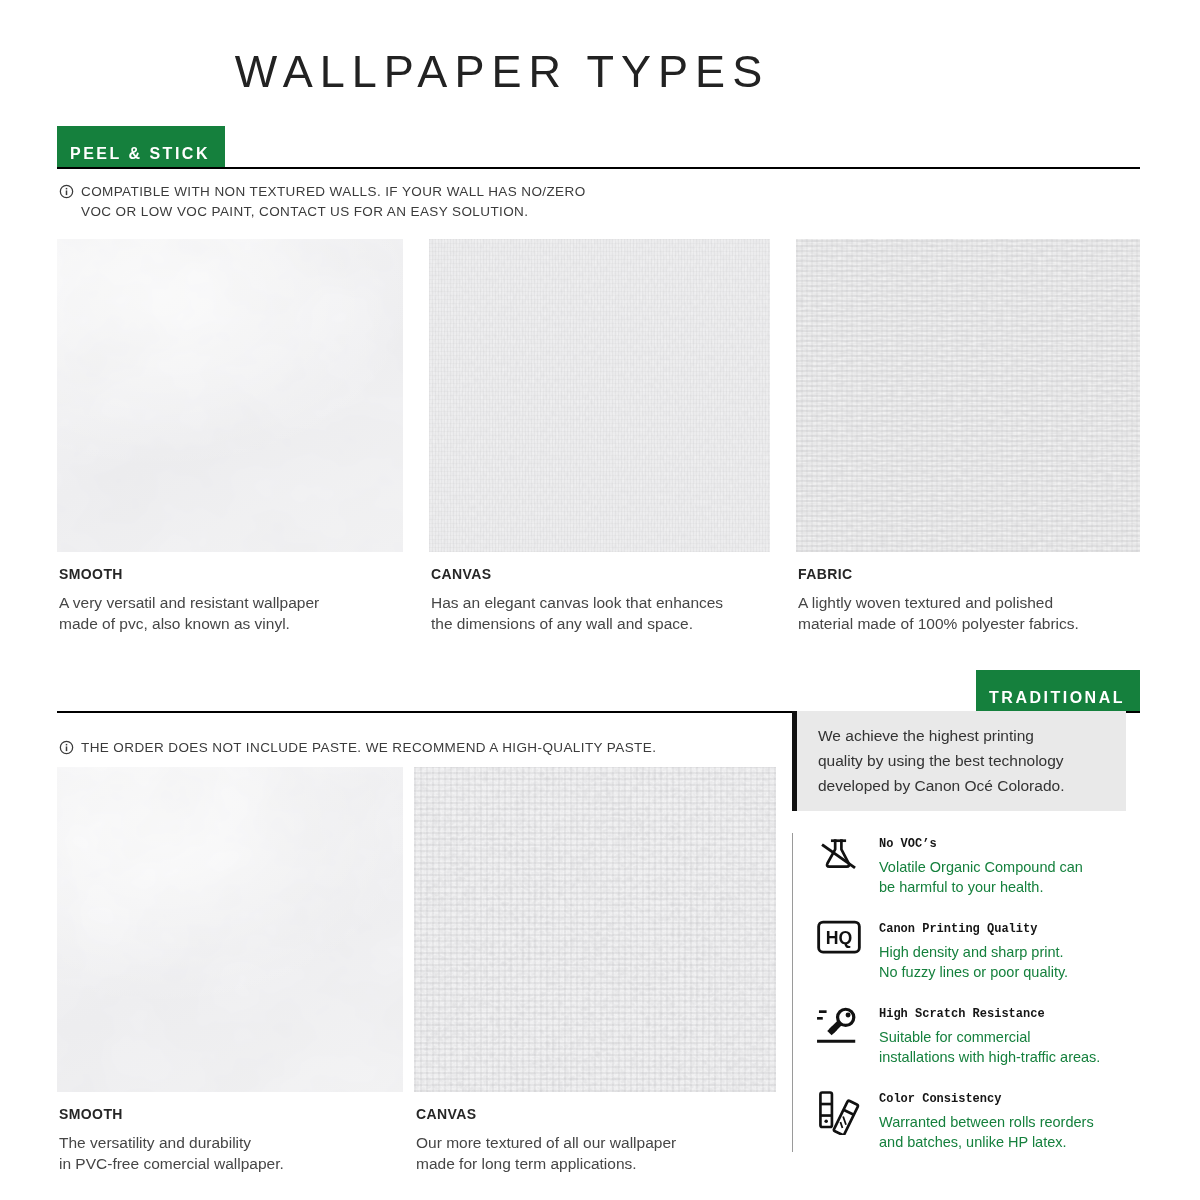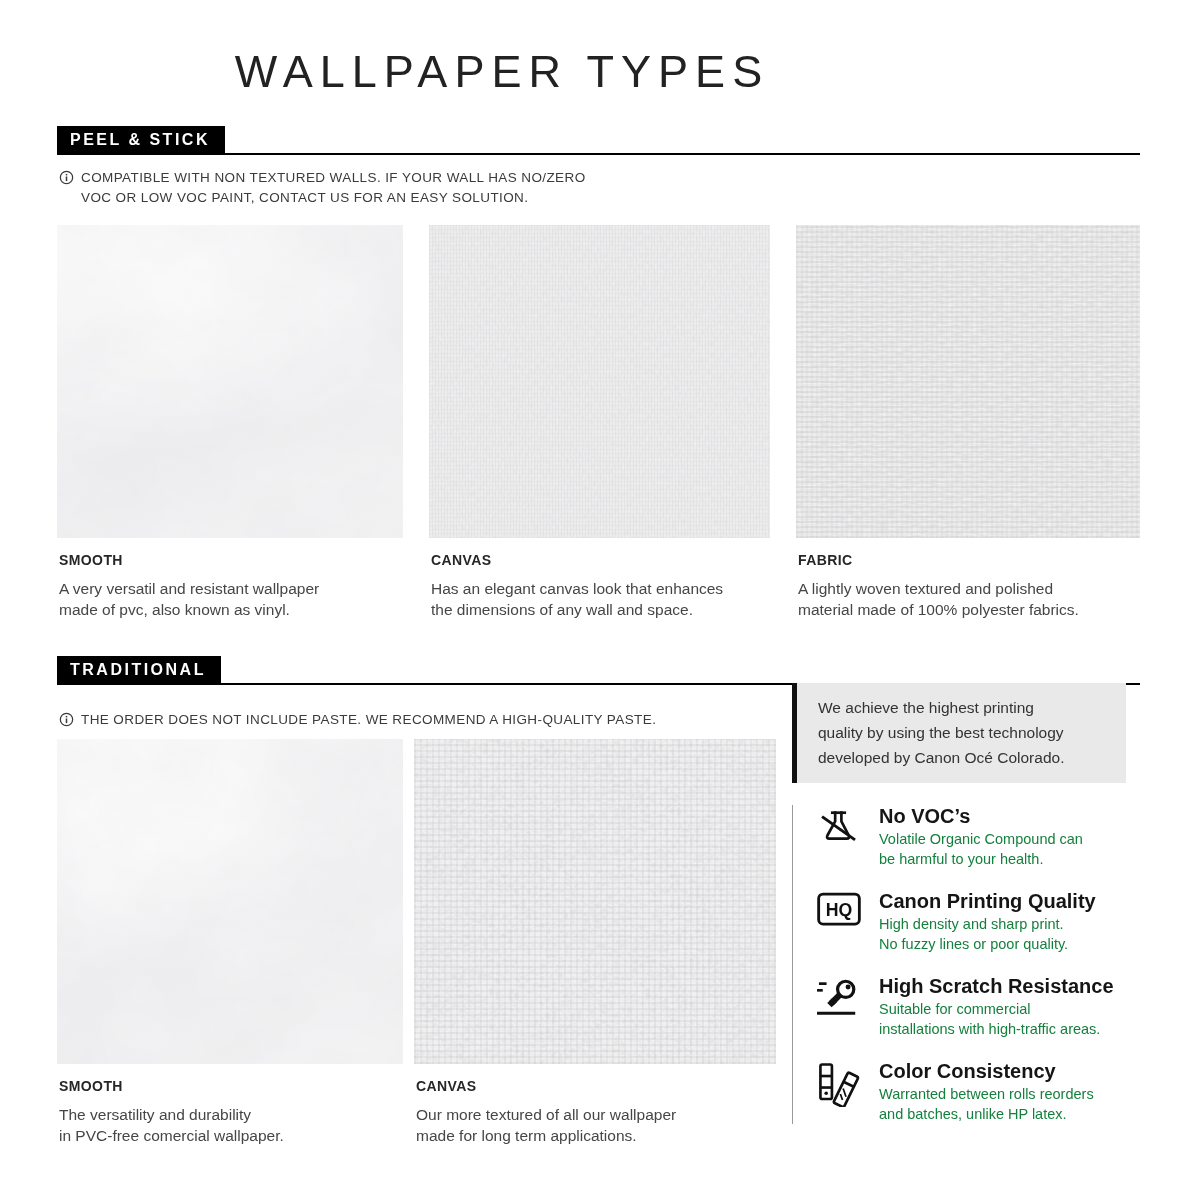--- a/index.html
+++ b/index.html
@@ -21,30 +21,30 @@
     font-size: 45px;
     line-height: 52px;
     font-weight: 500;
     letter-spacing: 7px;
     color: #222222;
     white-space: nowrap;
   }
 
   
   .section-header { border-bottom: 2px solid #000; line-height: 0; }
-  .sh2 { margin-top: 36px; }
+  .sh2 { margin-top: 36px; text-align: right; }
   .tag {
     display: inline-block;
-    background: #000000;
+    background: #15803d;
     color: #ffffff;
     font-size: 16px;
     font-weight: 700;
     letter-spacing: 2.5px;
     line-height: 16px;
-    padding: 6px 15px 5px 13px;
+    padding: 20px 15px 5px 13px;
   }
 
   
   .note {
     display: flex;
     align-items: flex-start;
     gap: 7px;
     margin: 13px 0 0 2px;
     font-size: 13.5px;
     font-weight: 500;
@@ -118,21 +118,21 @@
   
   .features {
     margin-top: 22px;
     border-left: 1px solid #9a9a9a;
     padding-left: 23px;
   }
   .feature { display: flex; gap: 15px; margin-bottom: 21px; }
   .feature:last-child { margin-bottom: 0; }
   .f-icon { flex: 0 0 48px; width: 48px; padding-top: 1px; }
   .f-icon svg { display: block; }
-  .f-title { font-size: 20px; line-height: 22px; font-weight: 700; color: #151515; margin-bottom: 3px; }
+  .f-title { font-size: 12px; line-height: 22px; font-weight: 700; color: #151515; margin-bottom: 3px; font-family: Liberation Mono, monospace; }
   .f-desc span { display: block; font-size: 14.5px; line-height: 19.5px; color: #15803d; }
 </style>
 </head>
 <body>
 
 <div class="page">
 <div class="content">
 
   <h1 class="title">WALLPAPER TYPES</h1>
 

